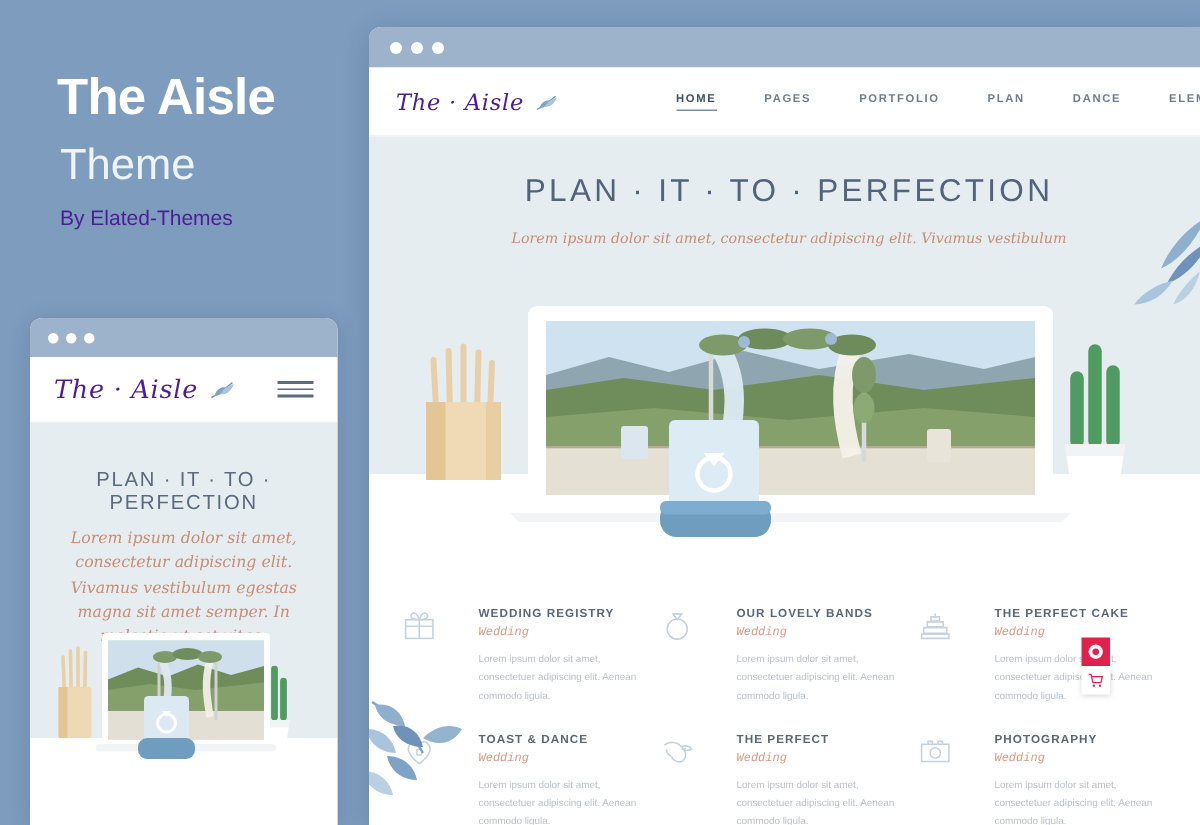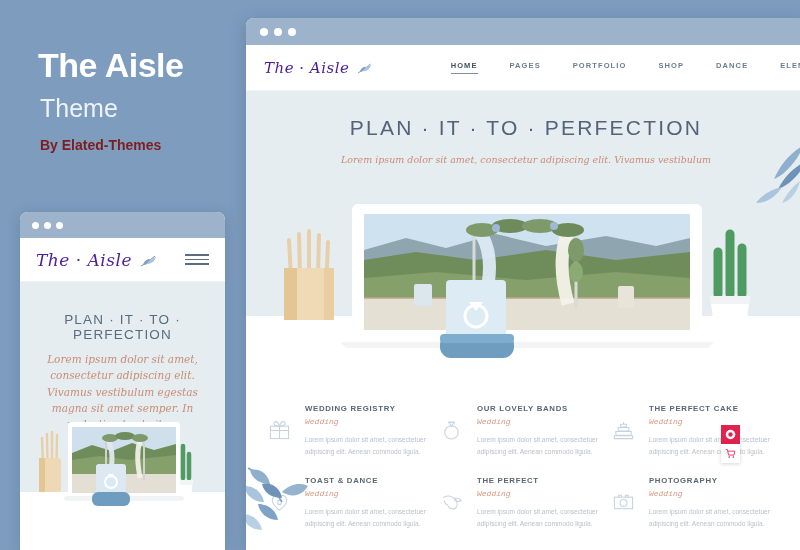--- a/index.html
+++ b/index.html
@@ -13,25 +13,25 @@
 
   
   .promo { position: absolute; left: 0; top: 0; width: 246px; height: 550px; }
   .promo-title {
     position: absolute; left: 38px; top: 48px;
     font-size: 34px; font-weight: bold; color: #ffffff;
     letter-spacing: -0.5px; line-height: 1;
   }
   .promo-sub {
     position: absolute; left: 40px; top: 96px;
-    font-size: 25px; font-weight: 300; color: #eef3f8; line-height: 1;
+    font-size: 29px; font-weight: 300; color: #eef3f8; line-height: 1;
   }
   .promo-by {
     position: absolute; left: 40px; top: 138px;
-    font-size: 14px; font-weight: 700; color: #7f1d1d; line-height: 1;
+    font-size: 14px; font-weight: 400; color: #4c1d95; line-height: 1;
   }
 
   
   .mobile {
     position: absolute; left: 20px; top: 212px;
     width: 205px; height: 338px;
     background: #ffffff;
     border-radius: 8px 8px 0 0;
     overflow: hidden;
     box-shadow: 0 2px 14px rgba(30,50,80,.18);
@@ -96,21 +96,21 @@
   .h-sub {
     text-align: center; margin-top: 12px;
     font-family: "DejaVu Serif", serif; font-style: italic;
     font-size: 9.5px; color: #c98c74; line-height: 1.6;
   }
   .scene { position: absolute; left: 0; right: 0; bottom: 0; height: 190px; }
 
   
   .services { background: #fff; padding: 16px 0 0 0; position: relative; }
   .srow { display: flex; padding: 0 22px; }
-  .scell { width: 33.333%; display: flex; gap: 11px; padding-right: 10px; align-items: center; }
+  .scell { width: 33.333%; display: flex; gap: 25px; padding-right: 10px; }
   .s-ico { width: 26px; flex: 0 0 26px; padding-top: 1px; color: #c5d3de; }
   .s-title { font-size: 7.8px; letter-spacing: .7px; color: #5a6775; font-weight: 600; line-height: 1.3; }
   .s-tag {
     font-family: Liberation Mono, monospace; font-style: italic;
     font-size: 8px; color: #d79a84; margin-top: 3px;
   }
   .s-txt { font-size: 6.6px; color: #b9c2cb; line-height: 1.85; margin-top: 8px; }
 
   
   .widgets { position: absolute; right: 0; top: 425px; width: 19px; z-index: 40; }
@@ -219,21 +219,21 @@
           <path d="M1 11 C5 9 9 6 15 1" stroke="#6f93b8" stroke-width="1" fill="none"></path>
           <path d="M3 10 C4 6 7 4 10 4 C9 8 6 10 3 10Z" fill="#7fa3c6"></path>
           <path d="M7 9 C9 5 12 3 16 2 C14 7 11 9 7 9Z" fill="#a9c4dc"></path>
         </svg>
       </span>
 
       <nav class="nav">
         <span class="nav-item active">HOME</span>
         <span class="nav-item">PAGES</span>
         <span class="nav-item">PORTFOLIO</span>
-        <span class="nav-item">SHOP</span>
+        <span class="nav-item">PLAN</span>
         <span class="nav-item">DANCE</span>
         <span class="nav-item">ELEMENTS</span>
       </nav>
 
       <div class="head-icons">
         <span class="icn">
           <svg width="12" height="12" viewBox="0 0 14 14">
             <circle cx="6" cy="6" r="4.4" fill="none" stroke="currentColor" stroke-width="1"></circle>
             <path d="M9.4 9.4 L13 13" stroke="currentColor" stroke-width="1" stroke-linecap="round"></path>
           </svg>

